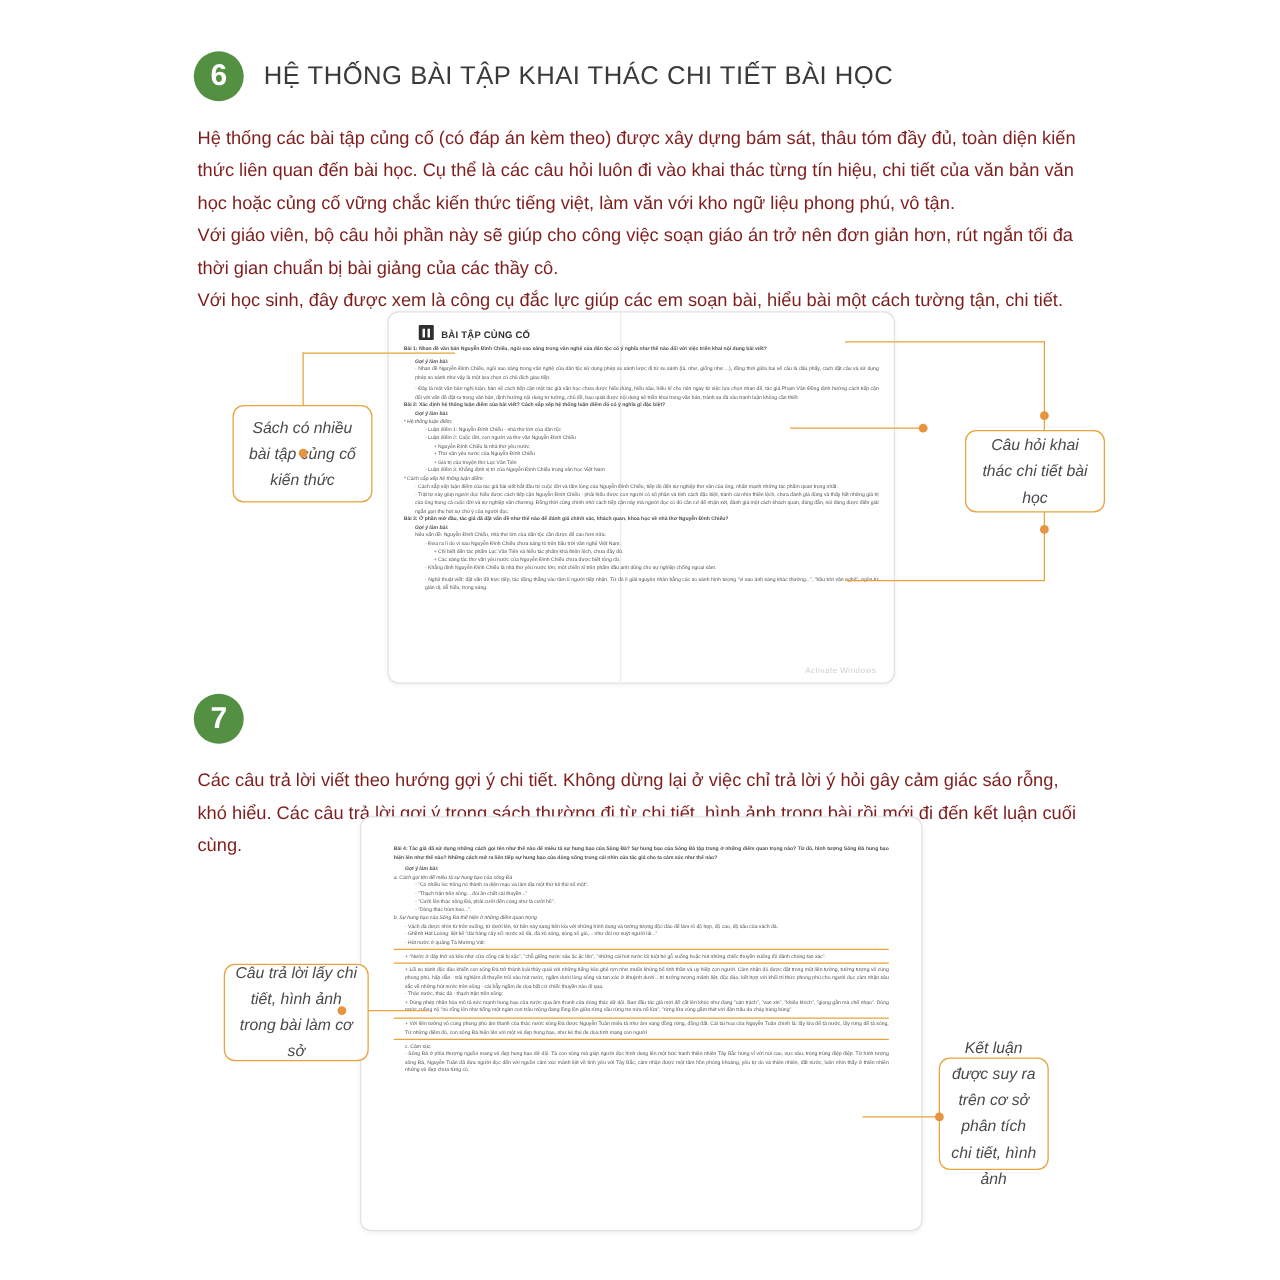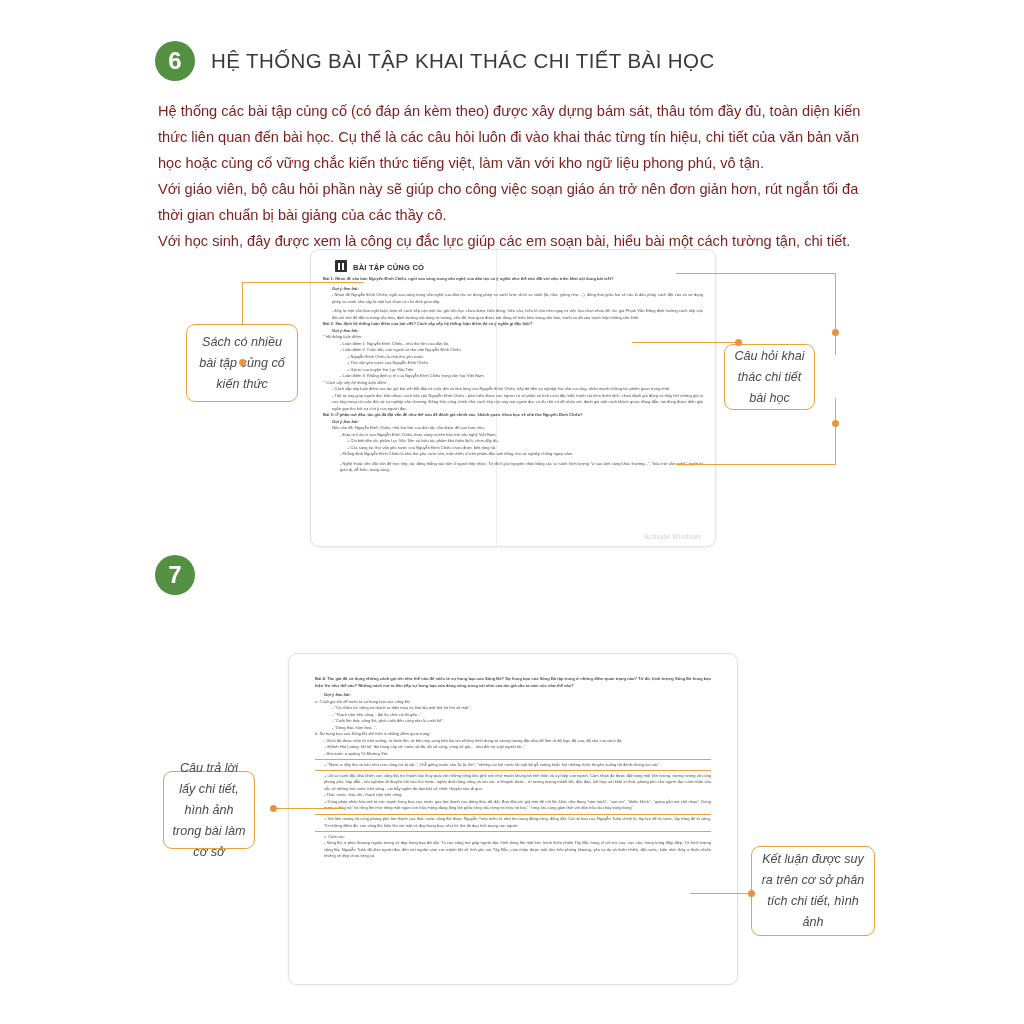--- a/index.html
+++ b/index.html
@@ -168,23 +168,23 @@
     justify-content: center;
     text-align: center;
     font-style: italic;
     font-size: 12.6px;
     line-height: 21px;
     color: #4a4a4a;
     padding: 6px 8px;
     z-index: 4;
   }
   #callout-1 { left: 186px; top: 324px; width: 112px; height: 78px; }
-  #callout-2 { left: 724px; top: 344px; width: 91px; height: 66px; }
-  #callout-3 { left: 163px; top: 771px; width: 92px; height: 78px; }
-  #callout-4 { left: 751px; top: 846px; width: 124px; height: 90px; }
+  #callout-2 { left: 772px; top: 344px; width: 112px; height: 66px; }
+  #callout-3 { left: 179px; top: 771px; width: 116px; height: 78px; }
+  #callout-4 { left: 751px; top: 846px; width: 88px; height: 90px; }
 
   
   .conn {
     position: absolute;
     background: #e8a33d;
     z-index: 2;
   }
   .conn.h { height: 1.2px; }
   .conn.v { width: 1.2px; }
   .dot {
@@ -258,20 +258,23 @@
 <div class="conn v" style="left:835px; top:398px; height:66px;"></div>
 <div class="dot" style="left:832px; top:420px;"></div>
 
 <div class="callout" id="callout-1">Sách có nhiều bài tập củng cố kiến thức</div>
 <div class="callout" id="callout-2">Câu hỏi khai thác chi tiết bài học</div>
 
 <div class="section" id="section-7">
   <div class="head-row">
     <div class="badge">7</div>
   </div>
+  <div class="para">
+    <p>Các câu trả lời viết theo hướng gợi ý chi tiết. Không dừng lại ở việc chỉ trả lời ý hỏi gây cảm giác sáo rỗng, khó hiểu. Các câu trả lời gợi ý trong sách thường đi từ chi tiết, hình ảnh trong bài rồi mới đi đến kết luận cuối cùng.</p>
+  </div>
 </div>
 
 <div class="doc-card" id="doc-card-2">
   <div class="doc-inner" style="padding:22px 26px;">
     <p class="dl b">Bài 4: Tác giả đã sử dụng những cách gọi tên như thế nào để miêu tả sự hung bạo của Sông Đà? Sự hung bạo của Sông Đà tập trung ở những điểm quan trọng nào? Từ đó, hình tượng Sông Đà hung bạo hiện lên như thế nào? Những cách mở ra liên tiếp sự hung bạo của dòng sông trong cái nhìn của tác giả cho ta cảm xúc như thế nào?</p>
     <p class="dl bi ind1 gap">Gợi ý làm bài:</p>
     <p class="dl i">a. Cách gọi tên để miêu tả sự hung bạo của sông Đà</p>
     <p class="dl ind2">- "Có nhiều lúc trông nó thành ra diện mạo và làm địa một thứ kẻ thù số một".</p>
     <p class="dl ind2">- "Thạch trận trên sông... đòi ăn chết cái thuyền..."</p>
     <p class="dl ind2">- "Cưỡi lên thác sông Đà, phải cưỡi đến cùng như là cưỡi hổ".</p>

